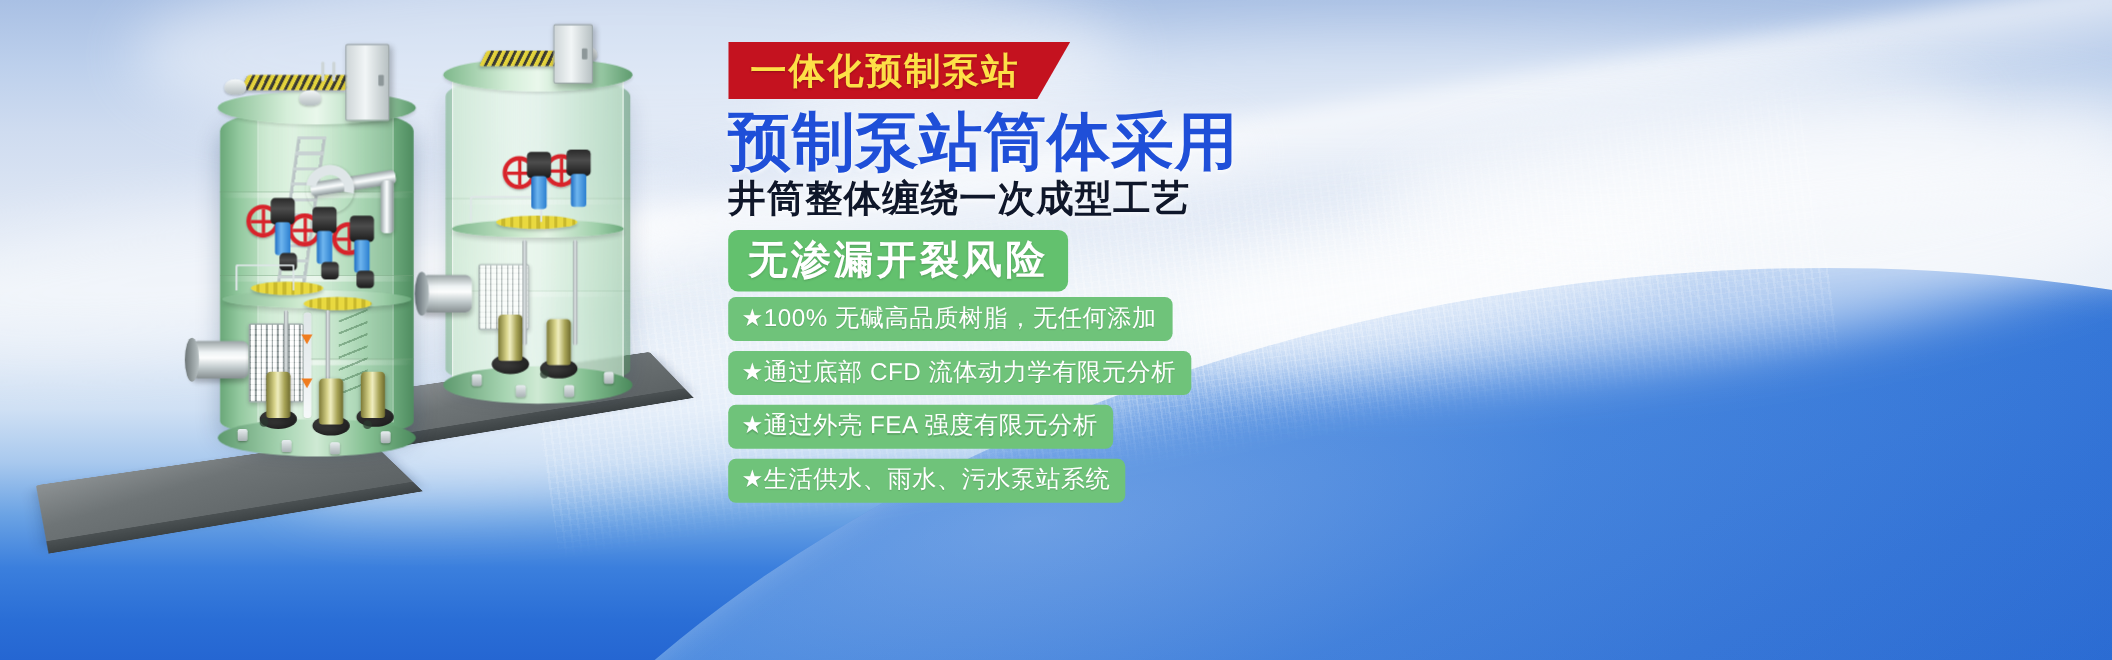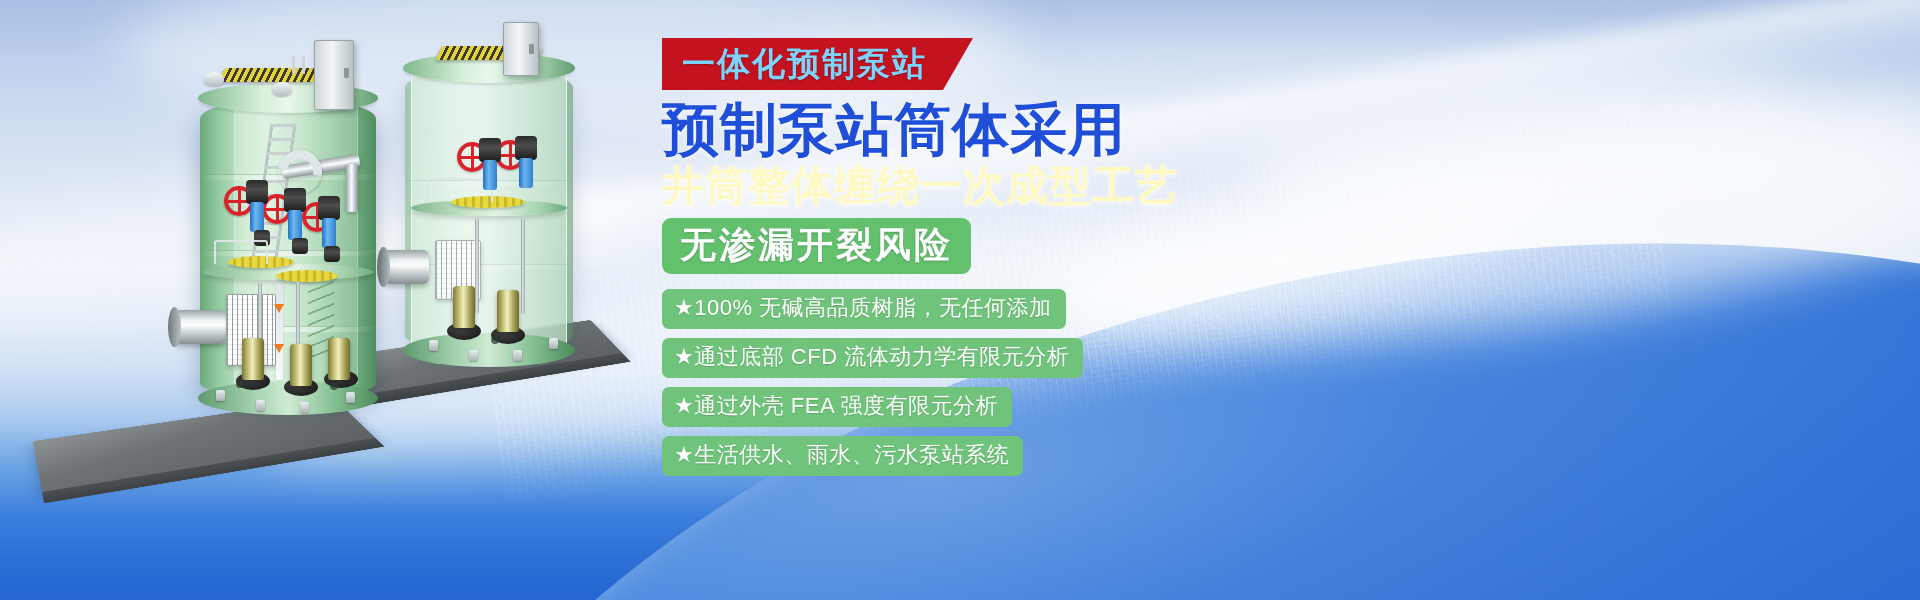--- a/index.html
+++ b/index.html
@@ -285,57 +285,57 @@
   }
 
   
   .copy{
     position:absolute;left:662px;top:38px;width:720px;
   }
 
   .tag{
     position:relative;display:inline-block;
     background:#c4121f;
-    color:#7dd3fc;
+    color:#fde047;
     font-weight:bold;
     font-size:33px;
     line-height:1;
     padding:9px 46px 10px 20px;
     letter-spacing:2px;
     clip-path:polygon(0 0, 100% 0, calc(100% - 30px) 100%, 0 100%);
     text-shadow:0 1px 2px rgba(0,0,0,.25);
   }
 
   .line1{
     margin-top:7px;
     font-size:57px;font-weight:bold;line-height:1.14;
     color:#1f4fd8;
     letter-spacing:1px;
     text-shadow:0 2px 4px rgba(255,255,255,.75), 0 0 1px rgba(255,255,255,.9);
   }
   .line2{
-    font-size:42px;font-weight:bold;line-height:1.14;
-    color:#fef9c3;
+    font-size:34px;font-weight:bold;line-height:1.14;
+    color:#0f172a;
     letter-spacing:1px;
     text-shadow:0 2px 4px rgba(255,255,255,.75), 0 0 1px rgba(255,255,255,.9);
   }
 
   .greenbadge{
     display:inline-block;
     margin-top:8px;
     background:#63c16e;
     color:#fff;
     font-size:36px;font-weight:bold;line-height:1;
     padding:9px 18px 11px 18px;
     border-radius:9px;
     letter-spacing:3px;
     text-shadow:0 1px 2px rgba(0,0,0,.18);
   }
 
-  .bullets{margin-top:15px;}
+  .bullets{margin-top:5px;}
   .bullet{
     display:inline-block;
     background:#6fc37a;
     color:#fff;
     font-size:22px;line-height:1;
     padding:8px 14px 10px 12px;
     border-radius:7px;
     margin-bottom:9px;
     white-space:nowrap;
     letter-spacing:.5px;

